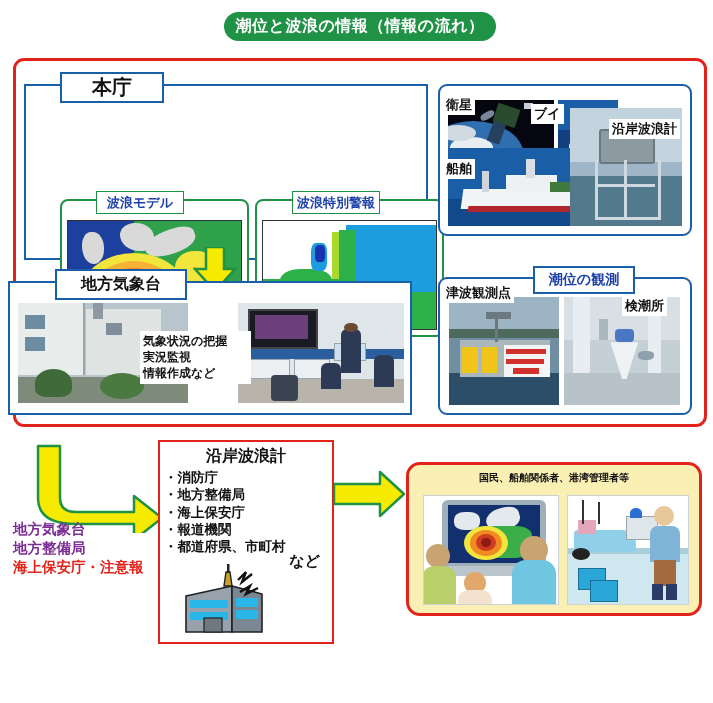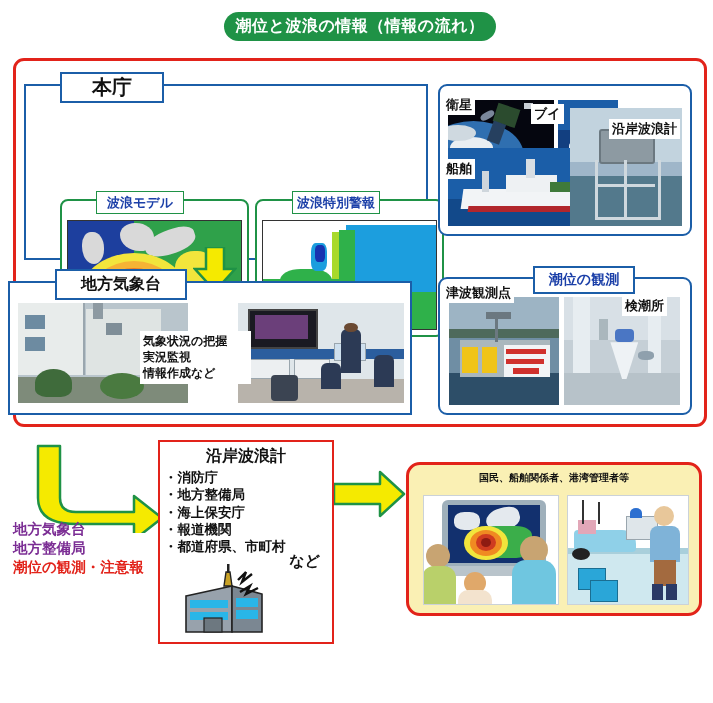--- a/index.html
+++ b/index.html
@@ -388,17 +388,17 @@
       <div style="position:absolute;left:82px;top:30px;width:30px;height:36px;background:#7fb3d8;border-radius:8px 8px 0 0;"></div>
       <div style="position:absolute;left:86px;top:64px;width:22px;height:26px;background:#a36a3f;"></div>
       <div style="position:absolute;left:84px;top:88px;width:11px;height:16px;background:#2b3a66;"></div>
       <div style="position:absolute;left:98px;top:88px;width:11px;height:16px;background:#2b3a66;"></div>
     </div>
   </div>
 
   <div class="warn">
     <div class="p">地方気象台</div>
     <div class="p">地方整備局</div>
-    <div class="r">潮位の観測・注意報</div>
+    <div class="r">海上保安庁・注意報</div>
   </div>
 
 
 </div>
 
 </body></html>

